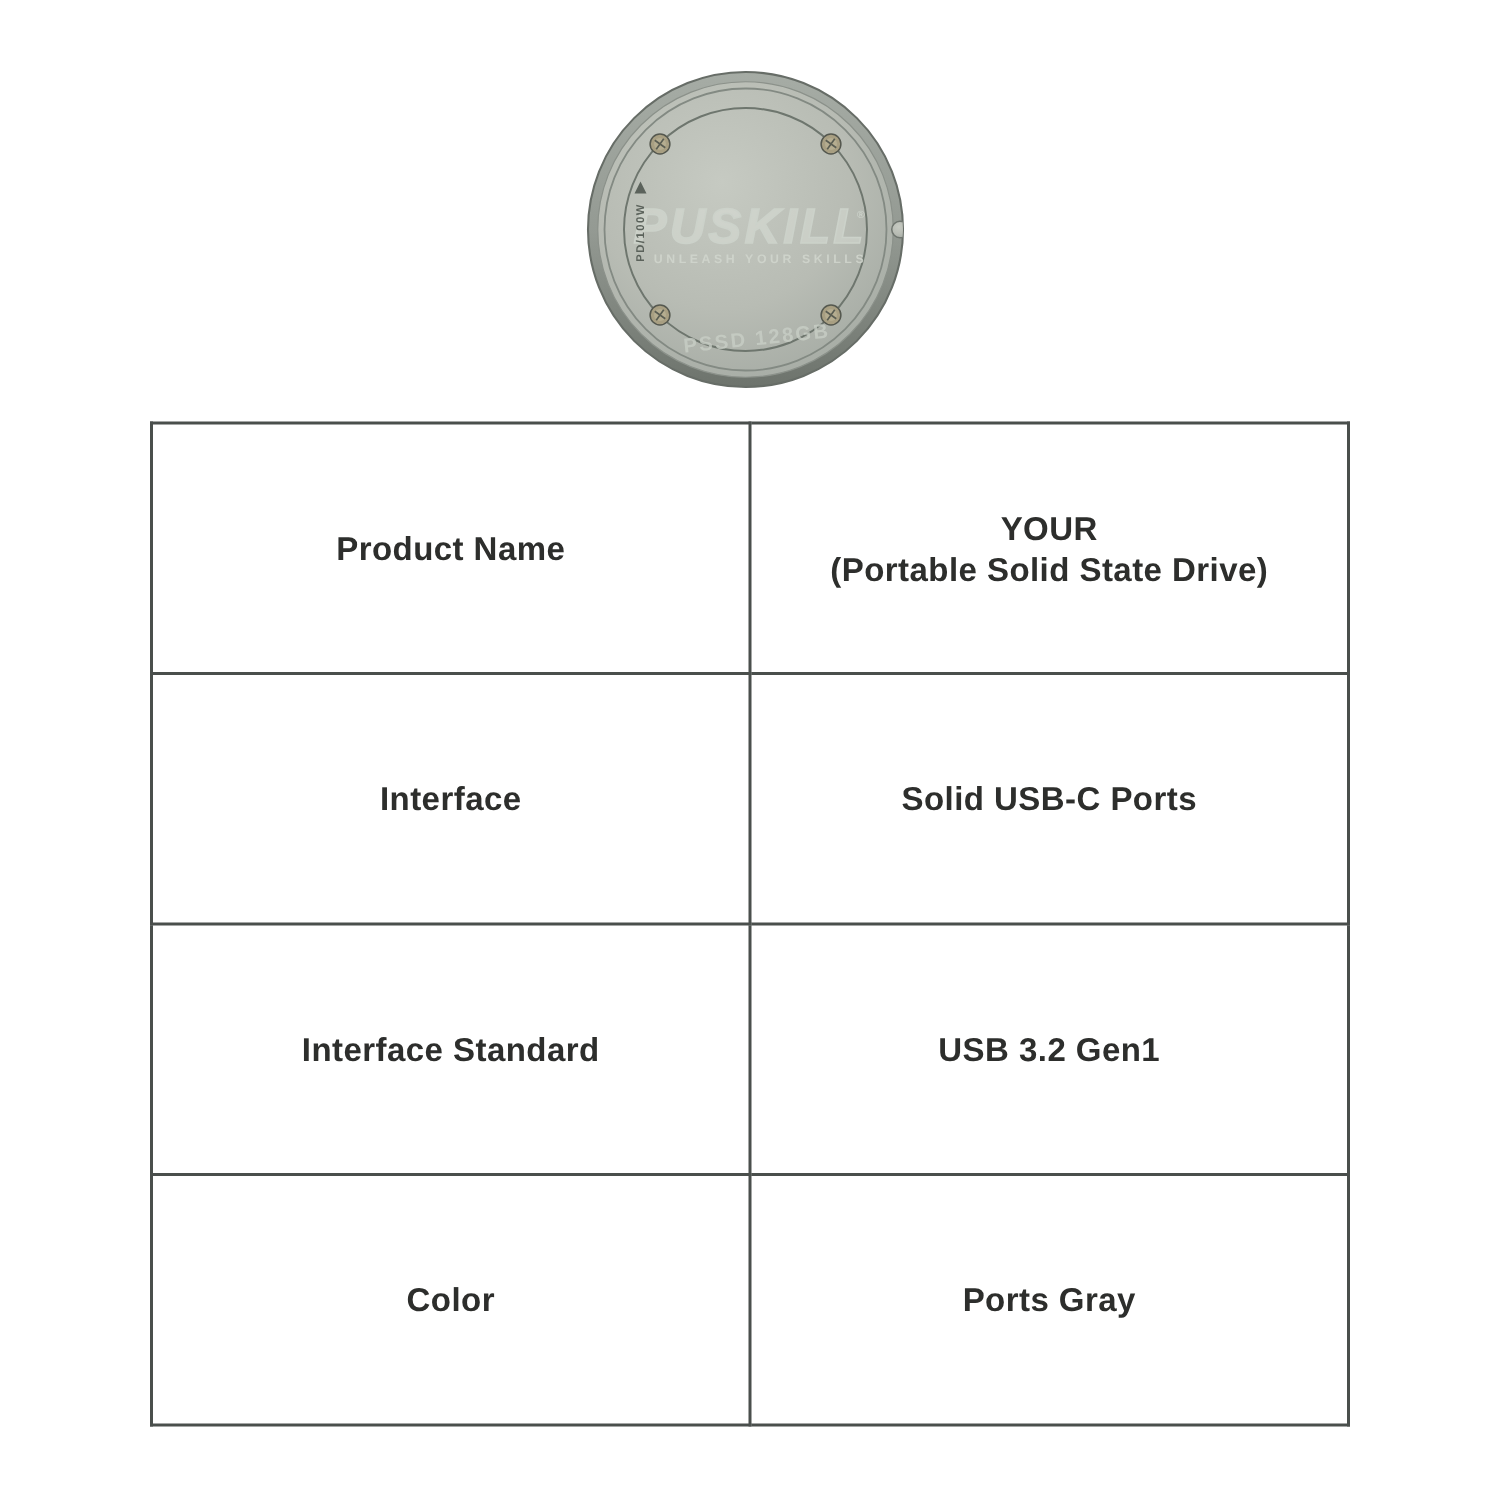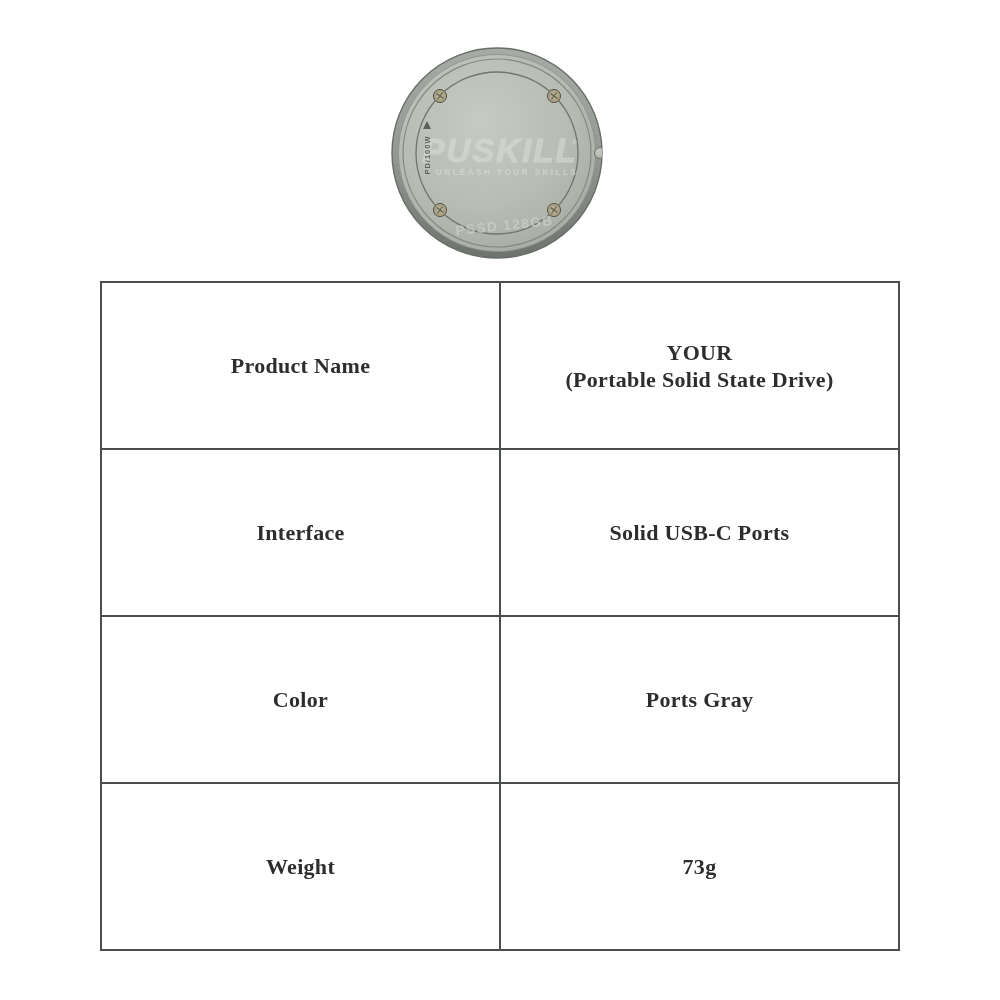--- a/index.html
+++ b/index.html
@@ -19,21 +19,20 @@
     width: 240px; height: 240px;
   }
 
   
   table.spec {
     position: absolute;
     left: 100px; top: 281px;
     width: 800px; height: 670px;
     border-collapse: collapse;
     table-layout: fixed;
-    font-family: Liberation Serif, serif;
   }
   table.spec td {
     border: 2px solid #4a4f4c;
     width: 50%;
     height: 83.75px;
     text-align: center;
     vertical-align: middle;
     color: #2d2e2c;
     font-size: 22px;
     font-weight: bold;
@@ -121,27 +120,27 @@
           <div>(Portable Solid State Drive)</div>
         </td>
       </tr>
       <tr>
         <td><span>Interface</span></td>
         <td>
           <div>Solid USB-C Ports</div>
         </td>
       </tr>
       <tr>
+        <td><span>Interface Standard</span></td>
+        <td>
+          <div>USB 3.2 Gen1</div>
+        </td>
+      </tr>
+      <tr>
         <td><span>Color</span></td>
         <td>
           <div>Ports Gray</div>
-        </td>
-      </tr>
-      <tr>
-        <td><span>Weight</span></td>
-        <td>
-          <div>73g</div>
         </td>
       </tr>
     </tbody>
   </table>
 
 </div>
 
 </body></html>

